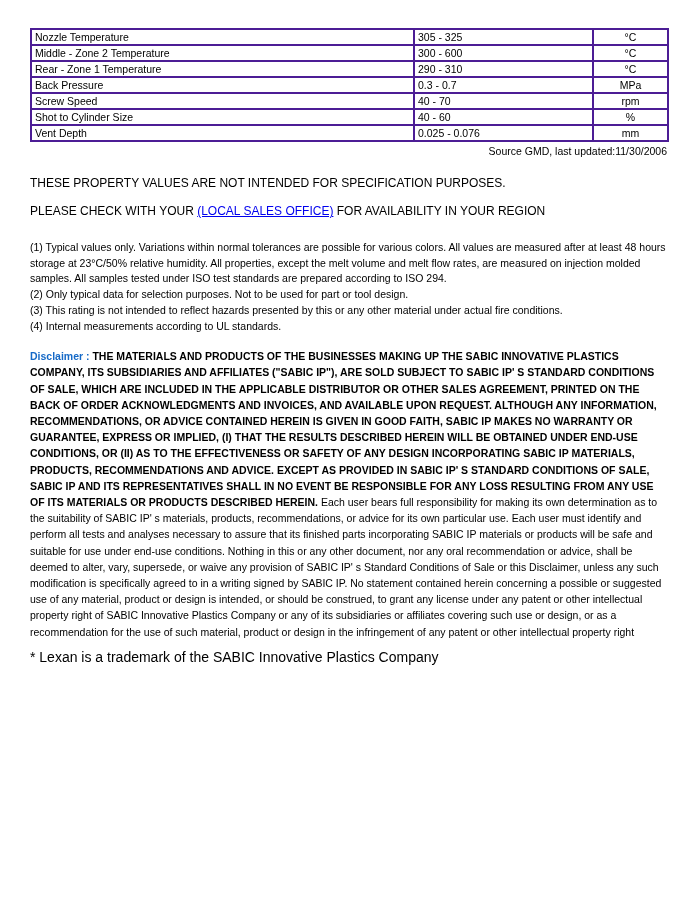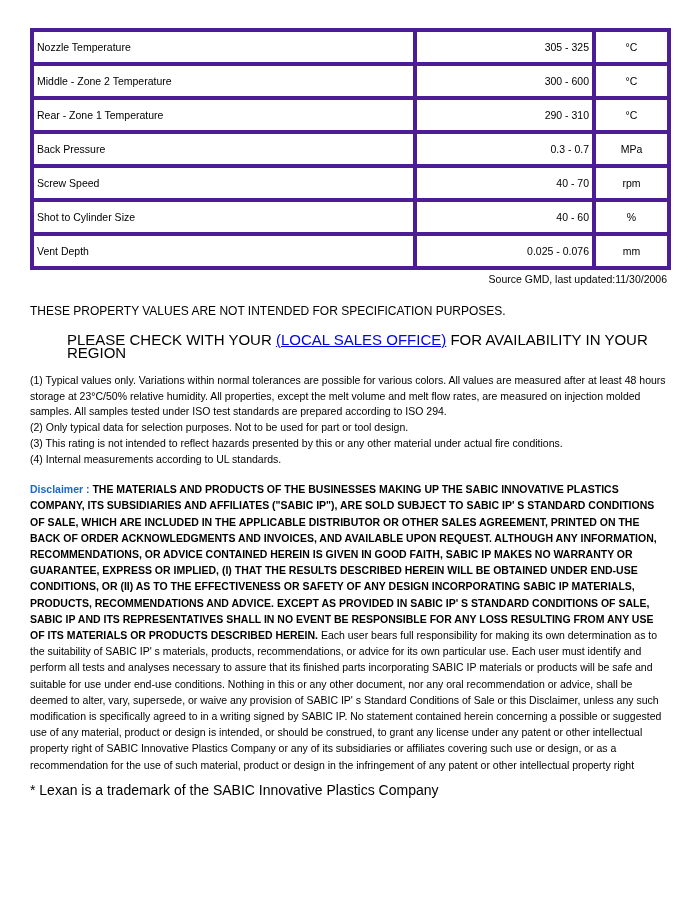--- a/index.html
+++ b/index.html
@@ -19,61 +19,60 @@
     width: 700px;
     padding: 28px 33px 0 30px;
   }
   
   table.props {
     border-collapse: collapse;
     table-layout: fixed;
     width: 637px;
   }
   table.props td {
-    border: 4px solid #4c1d95;
+    border: 2px solid #4c1d95;
     font-size: 10.5px;
     height: 14px;
     line-height: 13px;
-    padding: 8px 3px;
+    padding: 0 3px;
     white-space: nowrap;
     overflow: hidden;
   }
   td.prop { text-align: left; }
-  td.val  { text-align: right; }
+  td.val  { text-align: left; }
   td.unit { text-align: center; }
 
   .source-note {
     width: 637px;
     font-size: 10.5px;
     line-height: 13px;
     text-align: right;
     margin-top: 3px;
   }
 
   
   .spec-notice {
     margin-top: 19px;
     font-size: 12px;
     line-height: 13px;
   }
   .availability {
     margin-top: 15px;
-    font-size: 15px;
+    font-size: 12px;
     line-height: 13px;
-    margin-left: 37px;
   }
   a.sales-link {
     color: #0000ee;
     text-decoration: underline;
     cursor: pointer;
   }
 
   
   .footnotes {
-    margin-top: 14px;
+    margin-top: 22px;
     width: 637px;
     font-size: 10.5px;
     line-height: 15.7px;
   }
   .footnotes p { margin: 0; }
 
   
   .disclaimer {
     margin-top: 14px;
     width: 637px;

